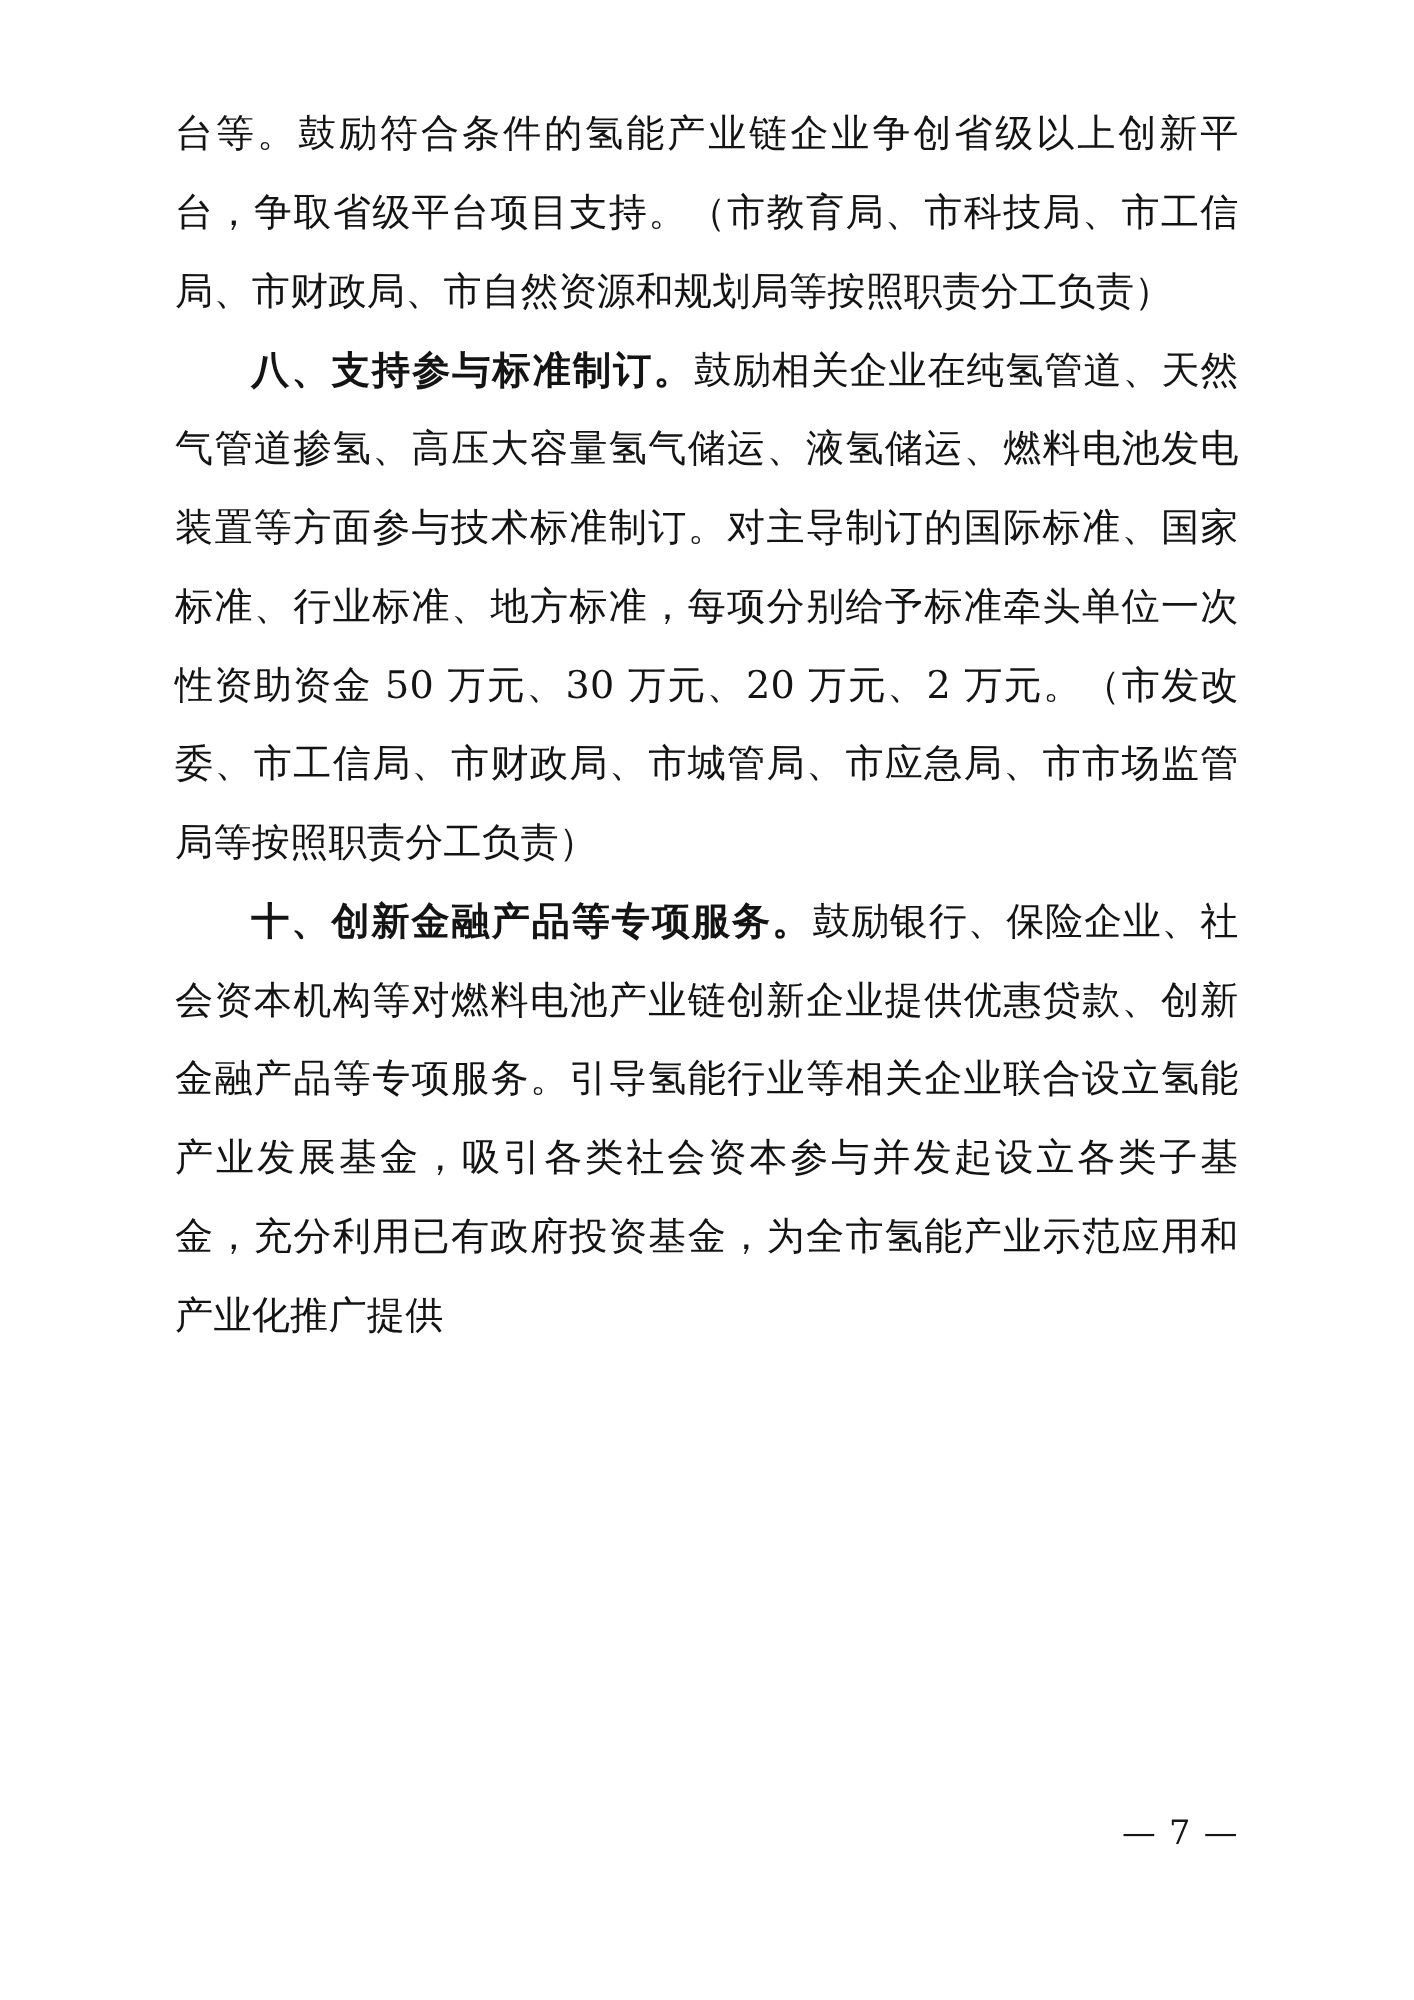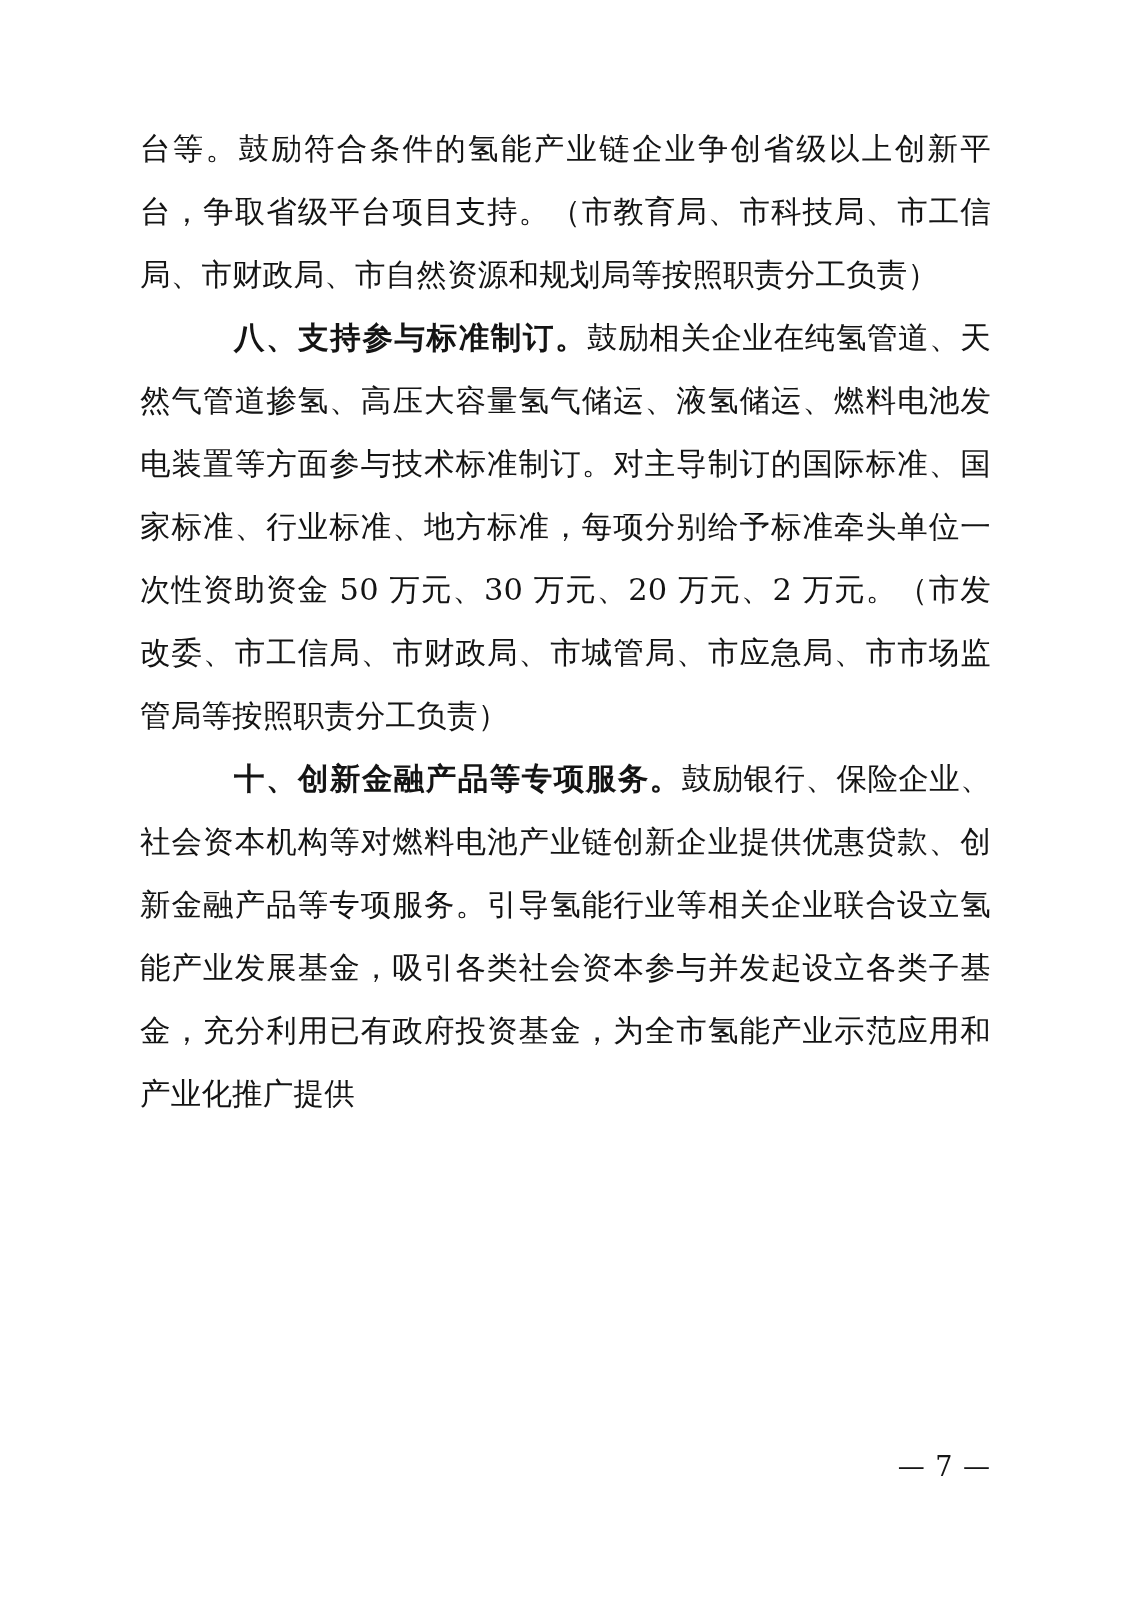--- a/index.html
+++ b/index.html
@@ -6,21 +6,21 @@
     margin: 0;
     padding: 0;
     background: #ffffff;
   }
   .page {
     position: relative;
     width: 1131px;
     height: 1600px;
     background: #ffffff;
     box-sizing: border-box;
-    padding: 117px 140px 60px 140px;
+    padding: 76px 140px 60px 140px;
     font-family: "DejaVu Serif", "Liberation Serif", serif;
     color: #1a1a1a;
     overflow: hidden;
   }
   .body-text {
     font-size: 30.5px;
     line-height: 63px;
     text-align: justify;
     text-justify: inter-ideograph;
     letter-spacing: 0.2px;
@@ -30,21 +30,20 @@
     margin: 0;
     text-indent: 0;
   }
   p.indent {
     margin: 0;
     text-indent: 61px;
   }
   .heading-run {
     font-weight: bold;
     letter-spacing: 1.2px;
-    margin-left: 33px;
   }
   .page-number {
     position: absolute;
     right: 140px;
     bottom: 118px;
     font-size: 27px;
     font-family: "DejaVu Serif", "Liberation Serif", serif;
     color: #161616;
     letter-spacing: 1px;
   }

